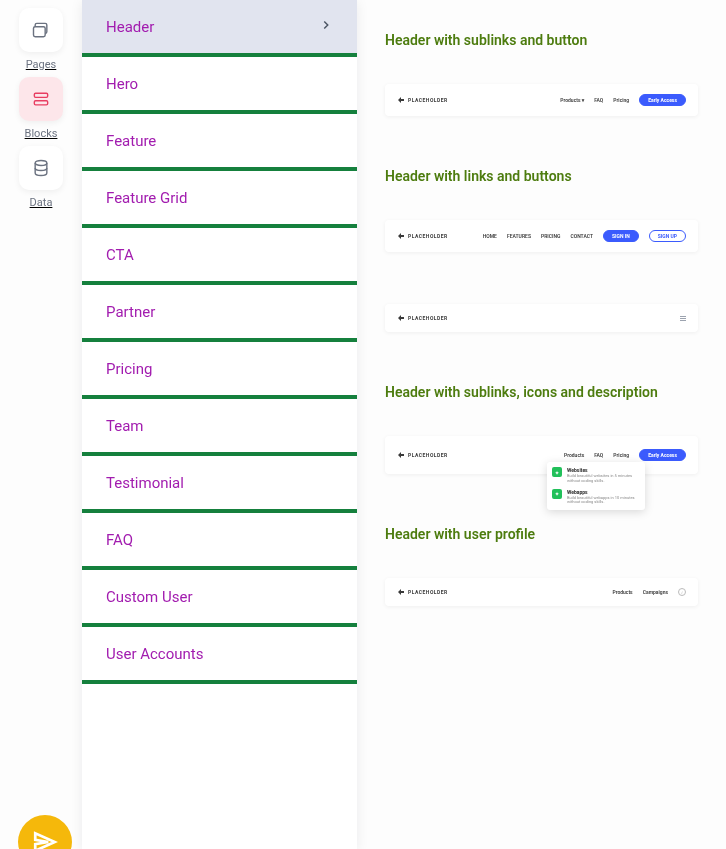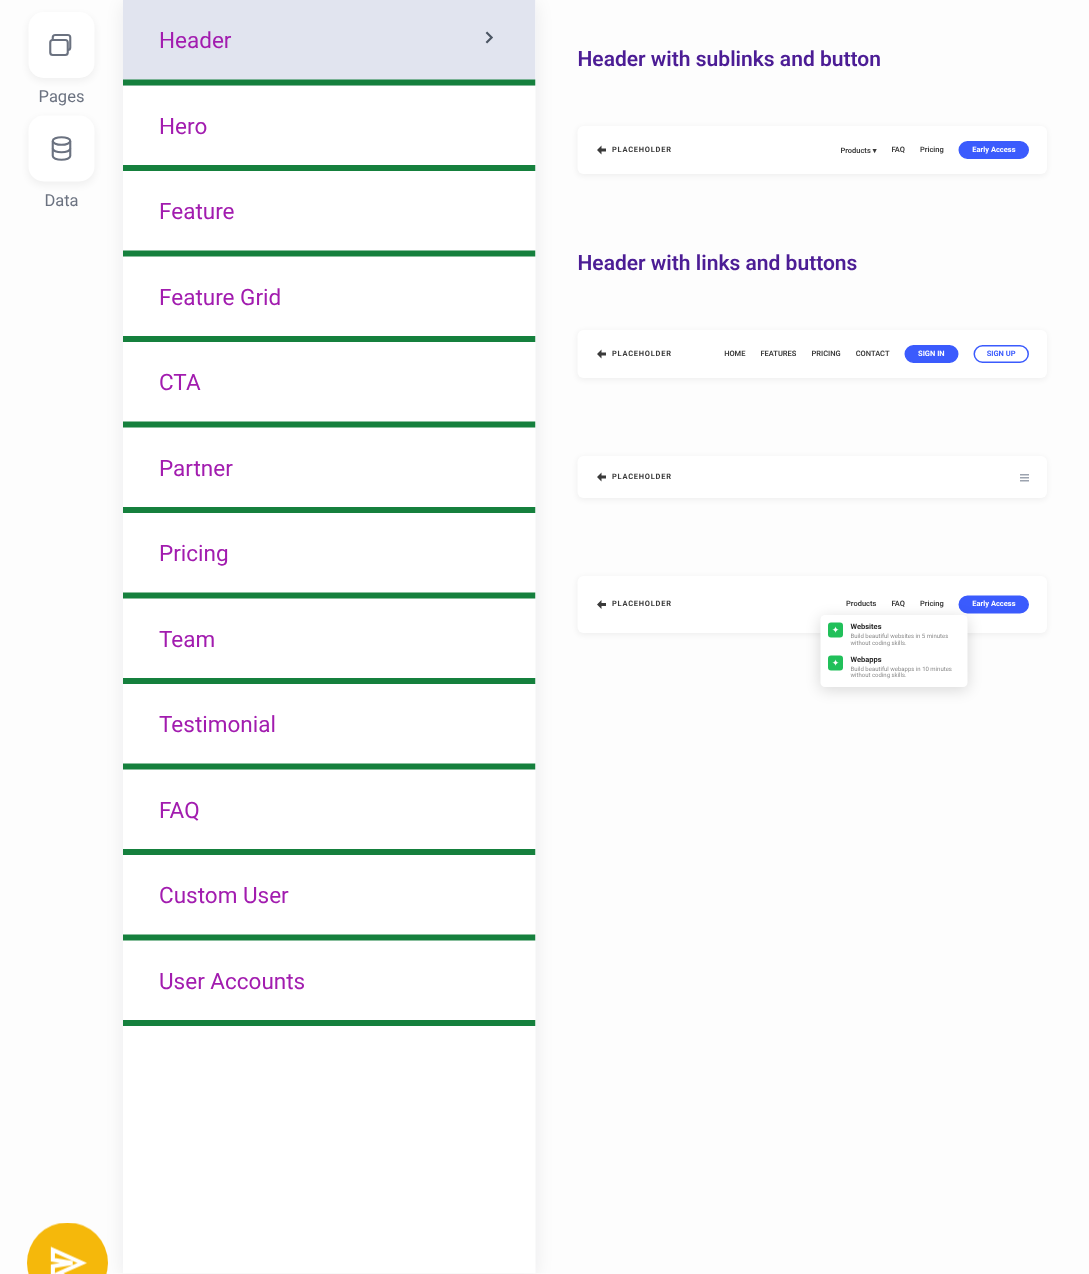--- a/index.html
+++ b/index.html
@@ -1,28 +1,28 @@
 <!DOCTYPE html>
 <html><head>
 <meta charset="utf-8">
 <style>
 * { margin: 0; padding: 0; box-sizing: border-box; }
 body { font-family: -apple-system, BlinkMacSystemFont, "Segoe UI", Roboto, sans-serif; background: #fdfdfd; width: 726px; height: 849px; overflow: hidden; display: flex; }
-.nav-rail { width: 82px; padding: 8px 0; display: flex; flex-direction: column; align-items: center; gap: 6px; }
+.nav-rail { width: 82px; padding: 8px 0; display: flex; flex-direction: column; align-items: center; gap: 6px; text-decoration: underline; }
 .nav-item { display: flex; flex-direction: column; align-items: center; gap: 6px; cursor: pointer; }
 .nav-icon-box { width: 44px; height: 44px; border-radius: 10px; background: #fff; box-shadow: 0 2px 6px rgba(0,0,0,0.06); display: flex; align-items: center; justify-content: center; color: #6b7280; }
 .nav-icon-box.active { background: #fde6ea; color: #e83e62; }
 .nav-label { font-size: 11px; color: #6b7280; }
 .panel { width: 275px; background: #fff; box-shadow: 0 2px 12px rgba(10,20,40,0.08); display: flex; flex-direction: column; max-height: 100%; overflow: hidden; position: relative; z-index: 2; }
 .panel-item { height: 57px; display: flex; align-items: center; justify-content: space-between; padding: 0 24px; font-size: 15px; color: #a21caf; cursor: pointer; border-bottom: 4px solid #15803d; }
 .panel-item.selected { background: #e1e4ef; }
 .chevron { color: #4b5563; }
 .main { flex: 1; padding: 0; overflow-y: hidden; display: flex; flex-direction: column; }
 .block { padding: 32px 28px 20px; }
-.block-title { font-size: 14px; color: #4c1d95; font-weight: 600; margin-bottom: 36px; }
+.block-title { font-size: 14px; color: #4d7c0f; font-weight: 600; margin-bottom: 36px; }
 .preview { background: #fff; border-radius: 4px; box-shadow: 0 1px 4px rgba(0,0,0,0.06); padding: 10px 12px; font-size: 5px; color: #3a3a3a; position: relative; }
 .preview-row { display: flex; align-items: center; justify-content: space-between; }
 .logo { display: flex; align-items: center; gap: 3px; font-weight: 700; letter-spacing: 0.5px; }
 .logo svg { flex: none; }
 .links { display: flex; align-items: center; gap: 10px; }
 .link { font-weight: 600; }
 .pill { border: 1px solid #3b5bfd; color: #3b5bfd; border-radius: 999px; padding: 2px 8px; font-weight: 700; }
 .pill.fill { background: #3b5bfd; color: #fff; }
 .caret-sm { font-size: 5px; }
 .hamburger { display: flex; flex-direction: column; gap: 1px; }
@@ -44,20 +44,29 @@
     <div class="nav-item">
       <div class="nav-icon-box">
         <svg width="20" height="20" viewBox="0 0 24 24" fill="none" stroke="currentColor" stroke-width="1.7">
           <rect x="5" y="4" width="14" height="12" rx="2"></rect>
           <rect x="3" y="8" width="14" height="12" rx="2" fill="#fff"></rect>
         </svg>
       </div>
       <div class="nav-label">Pages</div>
     </div>
     <div class="nav-item">
+      <div class="nav-icon-box active">
+        <svg width="20" height="20" viewBox="0 0 24 24" fill="none" stroke="currentColor" stroke-width="1.7">
+          <rect x="4" y="5" width="16" height="5" rx="1.5"></rect>
+          <rect x="4" y="14" width="16" height="5" rx="1.5"></rect>
+        </svg>
+      </div>
+      <div class="nav-label">Blocks</div>
+    </div>
+    <div class="nav-item">
       <div class="nav-icon-box">
         <svg width="20" height="20" viewBox="0 0 24 24" fill="none" stroke="currentColor" stroke-width="1.7">
           <ellipse cx="12" cy="6" rx="7" ry="3"></ellipse>
           <path d="M5 6v6c0 1.7 3.1 3 7 3s7-1.3 7-3V6"></path>
           <path d="M5 12v6c0 1.7 3.1 3 7 3s7-1.3 7-3v-6"></path>
         </svg>
       </div>
       <div class="nav-label">Data</div>
     </div>
   </div>
@@ -156,20 +165,21 @@
           </span>
           <span class="hamburger">
             <span></span>
             <span></span>
             <span></span>
           </span>
         </div>
       </div>
     </div>
     <div class="block">
+      <div class="block-title">Header with sublinks, icons and description</div>
       <div class="preview preview-tall">
         <div class="preview-row">
           <span class="logo">
             <svg width="8" height="8" viewBox="0 0 24 24" fill="currentColor">
               <path d="M3 12l9-9v6h9v6h-9v6z"></path>
             </svg>
             <span>PLACEHOLDER</span>
           </span>
           <div class="links">
             <span class="link">Products</span>
@@ -189,19 +199,37 @@
           <div class="dd-item">
             <div class="dd-icon" style="background:#21c05a">✦</div>
             <div class="dd-text">
               <span class="dd-title">Webapps</span>
               <span class="dd-desc">Build beautiful webapps in 10 minutes without coding skills.</span>
             </div>
           </div>
         </div>
       </div>
     </div>
+    <div class="block">
+      <div class="block-title">Header with user profile</div>
+      <div class="preview">
+        <div class="preview-row">
+          <span class="logo">
+            <svg width="8" height="8" viewBox="0 0 24 24" fill="currentColor">
+              <path d="M3 12l9-9v6h9v6h-9v6z"></path>
+            </svg>
+            <span>PLACEHOLDER</span>
+          </span>
+          <div class="links">
+            <span class="link">Products</span>
+            <span class="link">Campaigns</span>
+            <span class="info-icon">i</span>
+          </div>
+        </div>
+      </div>
+    </div>
   </div>
 
 <div class="fab">
   <svg width="26" height="26" viewBox="0 0 24 24" fill="none" stroke="currentColor" stroke-width="2.5">
       <path d="M3 20l18-8L3 4v6l12 2-12 2z"></path>
     </svg>
 </div>
 
 </body></html>

